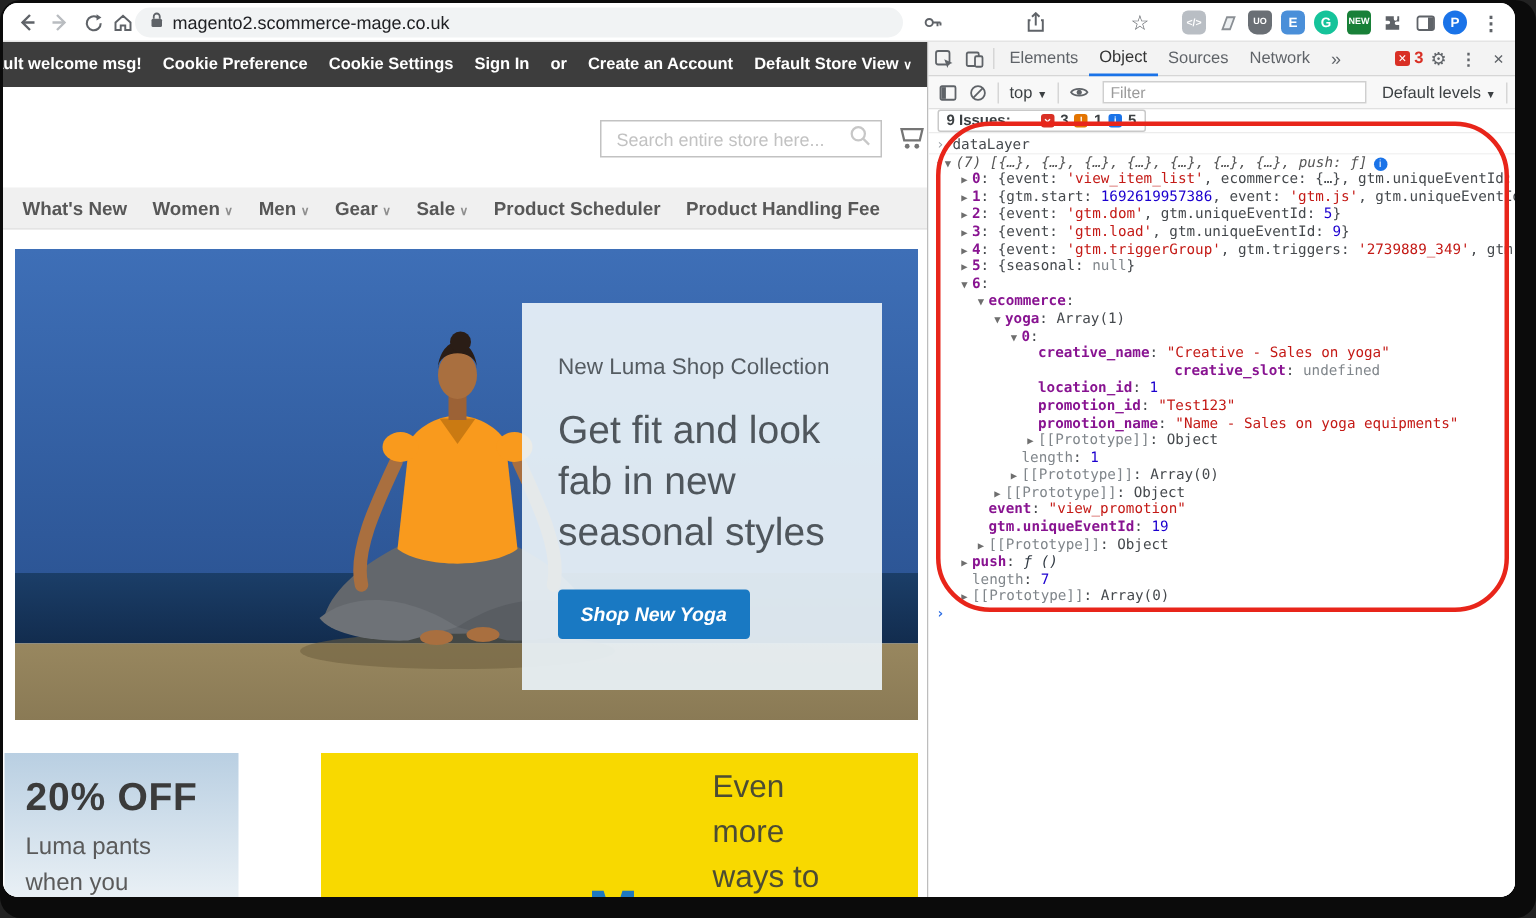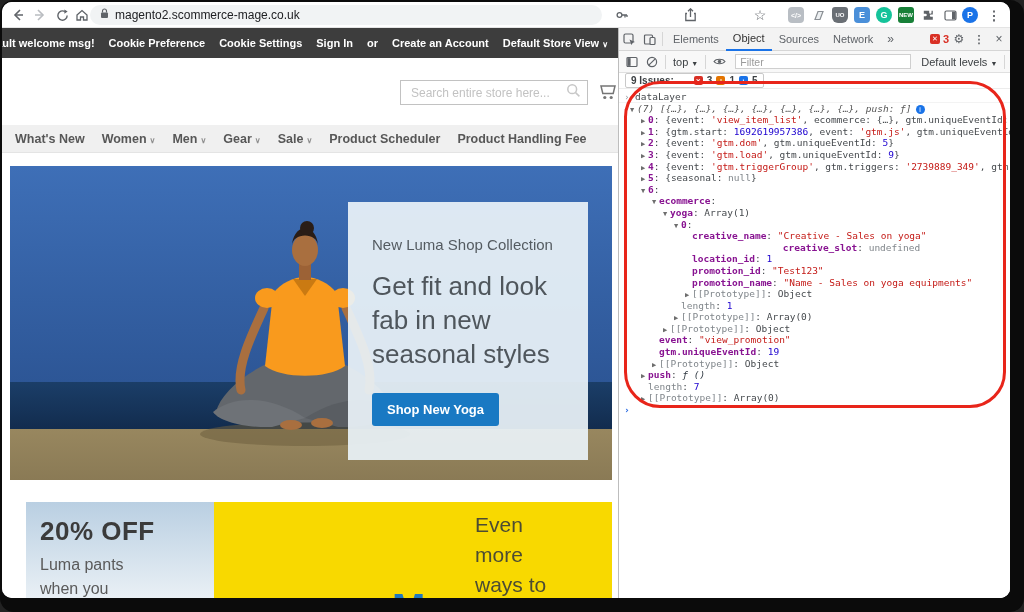--- a/index.html
+++ b/index.html
@@ -43,23 +43,23 @@
   
   .hero{position:absolute;left:8px;top:138px;width:602px;height:314px;overflow:hidden;
         background:linear-gradient(#3b69b1 0%,#2e579b 62%,#26497f 68%,#152f54 69%,#123� 0);}
   .sky{position:absolute;left:0;top:0;width:602px;height:216px;background:linear-gradient(#3e6fb7,#2d5696);}
   .sea{position:absolute;left:0;top:216px;width:602px;height:47px;background:linear-gradient(#1b3e68,#122c4e);}
   .sand{position:absolute;left:0;top:263px;width:602px;height:51px;background:linear-gradient(#98875f,#8a7a55);}
   .herocard{position:absolute;left:338px;top:36px;width:240px;height:258px;background:rgba(234,242,247,.93);padding:34px 22px 0 24px;}
   .eyebrow{font-size:15px;color:#545b61;}
   .heroheading{margin-top:16px;font-size:26px;line-height:34px;color:#4f565c;}
   .shopbtn{margin-top:22px;display:inline-block;background:#1979c3;color:#fff;font-size:13px;font-weight:700;
-           padding:9px 15px;border:0;border-radius:3px;cursor:pointer;font-family:"Liberation Sans",sans-serif;}
-  
-  .tileL{position:absolute;left:24px;top:474px;width:193px;height:96px;background:linear-gradient(#b9cfe2,#e9f0f5);
+           padding:9px 15px;border:0;border-radius:3px;cursor:pointer;font-family:"Liberation Sans",sans-serif;font-style:italic;}
+  
+  .tileL{position:absolute;left:1px;top:474px;width:156px;height:96px;background:linear-gradient(#b9cfe2,#e9f0f5);
          padding:14px 0 0 14px;overflow:hidden;}
   .tileL .big{font-size:26px;font-weight:800;color:#3b3b3b;letter-spacing:.5px;}
   .tileL .sub{font-size:16px;color:#5a5a5a;margin-top:6px;line-height:24px;}
   .tileR{position:absolute;left:212px;top:474px;width:398px;height:96px;background:#f8d900;overflow:hidden;}
   .tileR .txt{position:absolute;left:261px;top:8px;font-size:21px;line-height:30px;color:#4c4c33;}
   .tileR .emm{position:absolute;left:178px;top:84px;font-size:40px;font-weight:800;color:#1e78c0;}
 
   
   .devtools{position:absolute;left:616px;top:26px;width:392px;height:570px;background:#fff;border-left:1px solid #bdbdbd;font-size:11px;color:#3c4043;}
   .dtrow1{position:absolute;left:0;top:0;width:392px;height:23px;background:#f3f3f3;border-bottom:1px solid #d6d6d6;display:flex;align-items:center;}

